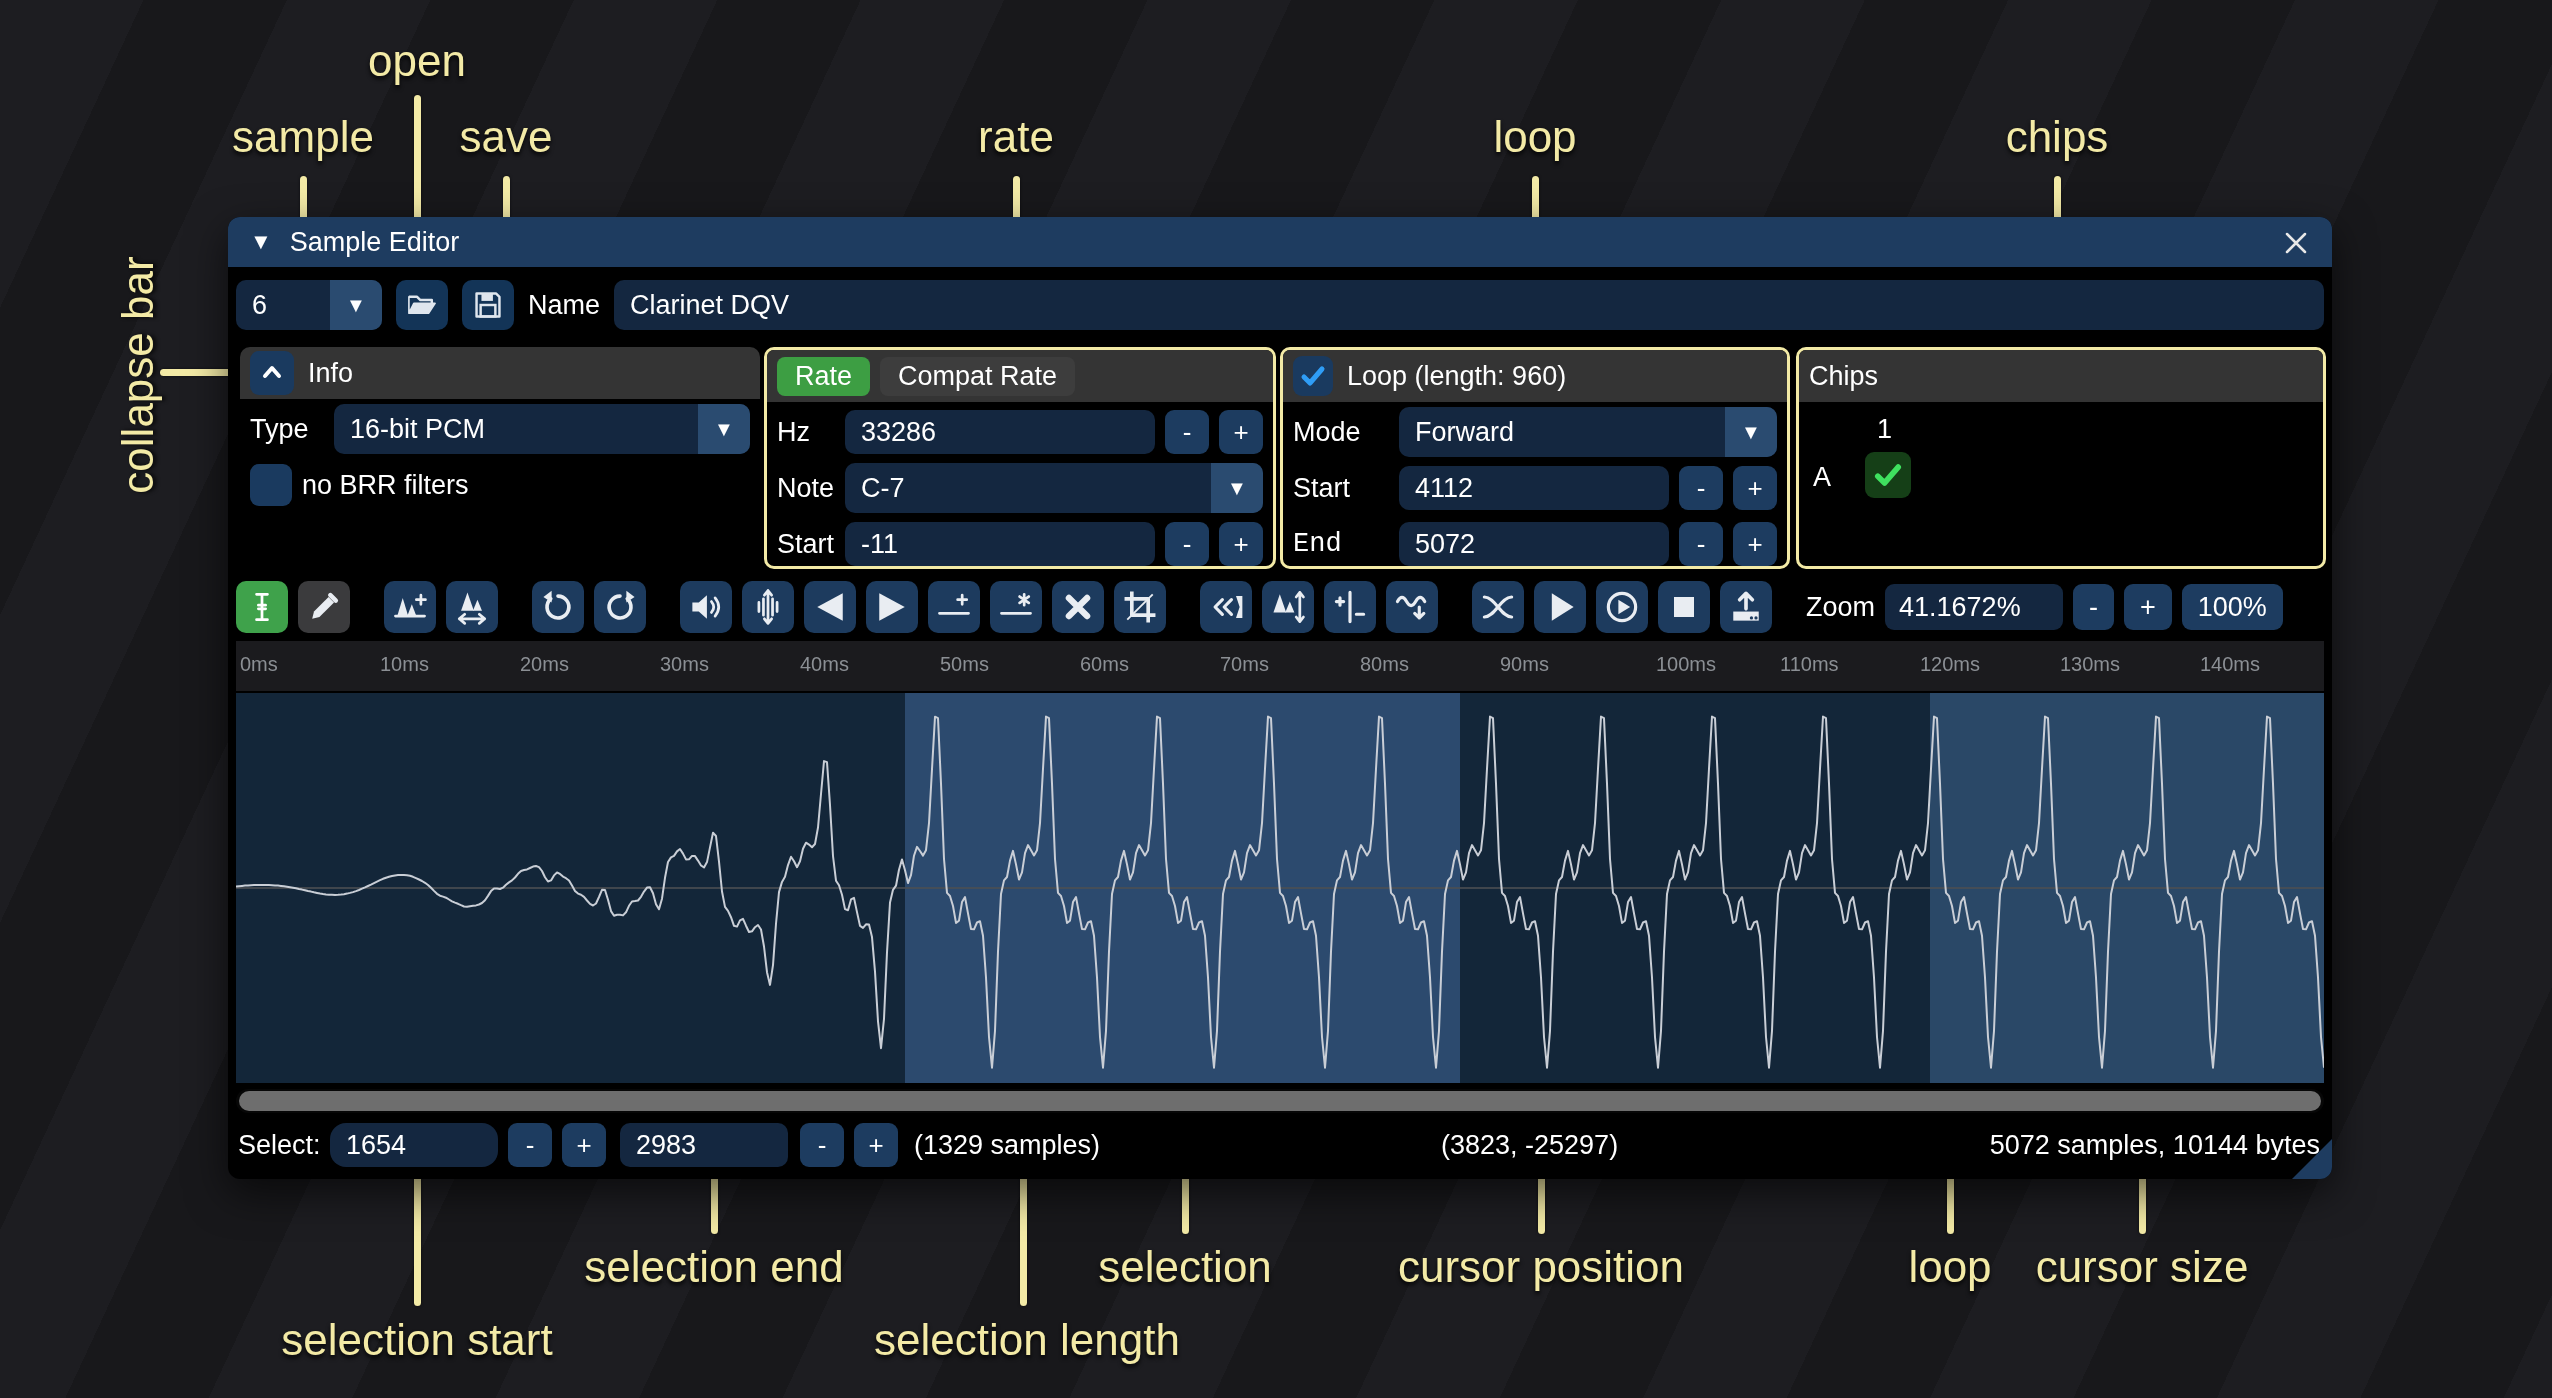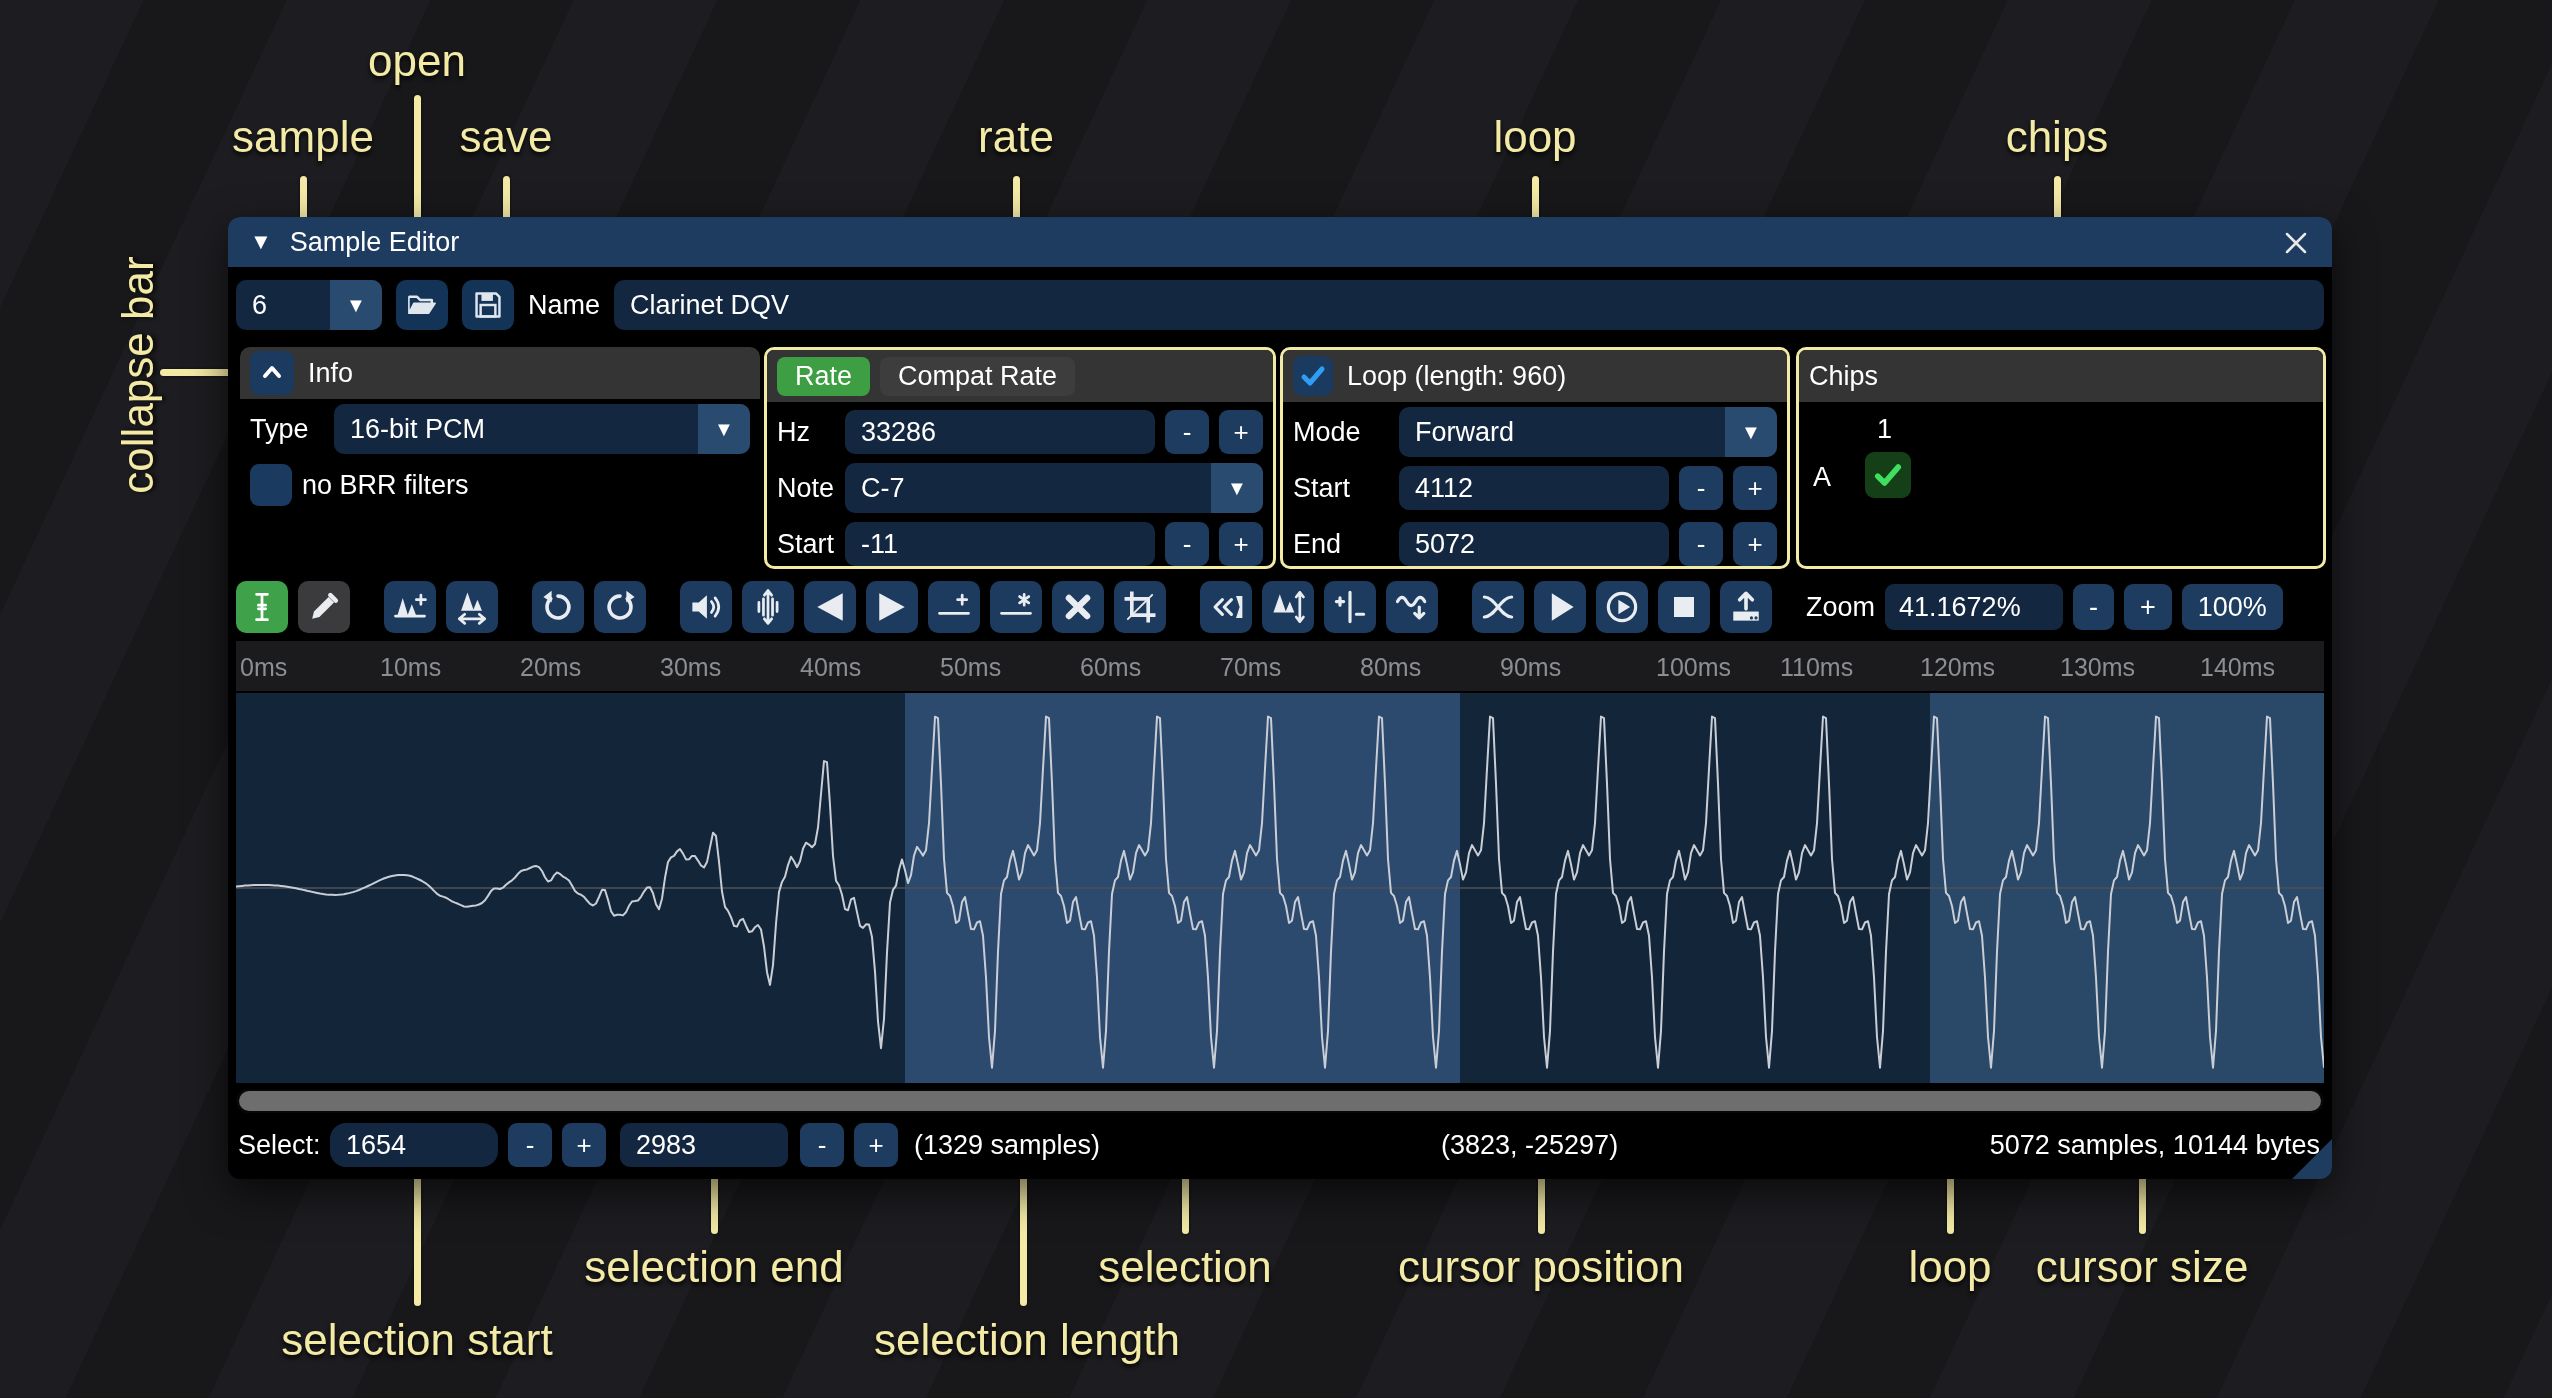--- a/index.html
+++ b/index.html
@@ -61,21 +61,21 @@
   .tb.active{background:#3fa24b;}
   .tb.gray{background:#3b3b3d;}
   .tgap{width:14px;flex:0 0 auto;}
   .zoomfield{width:150px;height:46px;border-radius:9px;background:#142740;display:flex;
     align-items:center;padding:0 14px;}
   .zbtn{height:46px;border-radius:9px;background:#1d3c60;display:flex;align-items:center;
     justify-content:center;padding:0 16px;}
   
   .timeline{position:absolute;left:8px;top:424px;width:2088px;height:50px;background:#1b1b1e;
     overflow:hidden;}
-  .tl{position:absolute;top:12px;color:#8b8f94;font-size:25px;white-space:nowrap;}
+  .tl{position:absolute;top:12px;color:#8b8f94;font-size:20px;white-space:nowrap;}
   .wave{position:absolute;left:8px;top:476px;width:2088px;height:390px;background:#132639;overflow:hidden;}
   .region{position:absolute;top:0;height:100%;}
   .region.sel{left:669px;width:555px;background:#2c4a6e;}
   .region.loop{left:1694px;width:394px;background:#2a4867;}
   .centerline{position:absolute;left:0;top:194px;width:100%;height:2px;background:#4c4f52;opacity:.8;}
   .wsvg{position:absolute;left:0;top:0;}
   .scroll{position:absolute;left:8px;top:872px;width:2088px;height:24px;background:#070707;
     border-radius:12px;}
   .thumb{position:absolute;left:3px;top:2px;width:2082px;height:20px;background:#6e6e6e;border-radius:10px;}
   
@@ -228,21 +228,21 @@
             <div class="carr">▼</div>
           </div>
         </div>
         <div class="prow">
           <span class="plabel" style="width:96px;">Start</span>
           <div class="field grow" style="height:44px;">4112</div>
           <span class="stepbtn">-</span>
           <span class="stepbtn">+</span>
         </div>
         <div class="prow">
-          <span class="plabel" style="width:96px;">End</span>
+          <span class="plabel" style="width:96px;font-family:Liberation Mono, monospace;">End</span>
           <div class="field grow" style="height:44px;">5072</div>
           <span class="stepbtn">-</span>
           <span class="stepbtn">+</span>
         </div>
       </div>
 
       <div class="panel bordered" style="left:1560px;width:524px;">
         <div class="phead">
           <span>Chips</span>
         </div>

